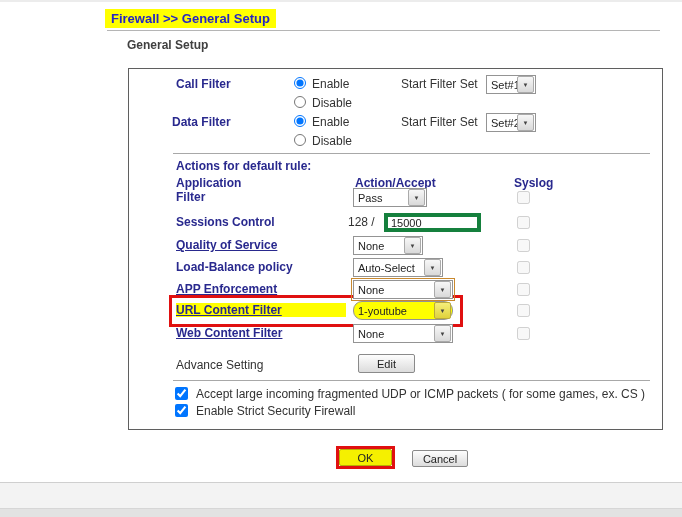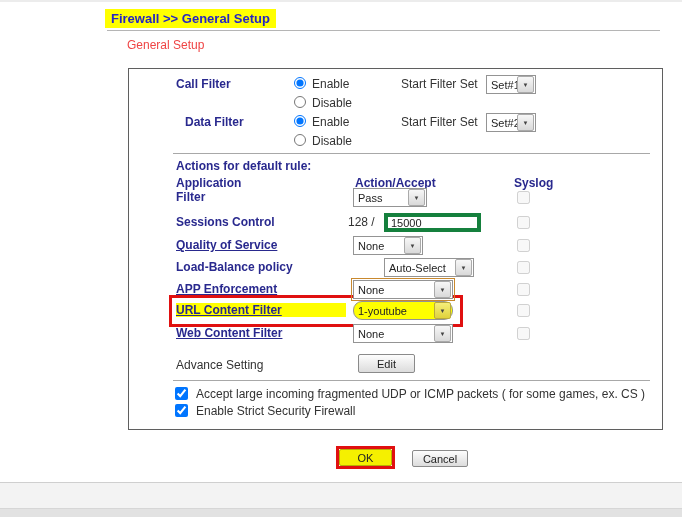--- a/index.html
+++ b/index.html
@@ -6,38 +6,38 @@
   body{width:682px;height:517px;position:relative;overflow:hidden;
        font-family:"Liberation Sans",sans-serif;font-size:12px;color:#333;}
   .abs{position:absolute;}
 
   .top-edge{left:0;top:0;width:682px;height:2px;background:#ececec;}
 
   .page-title{left:105px;top:9px;background:#ffff00;padding:2px 6px;
               font-size:13px;font-weight:bold;color:#2525c4;white-space:nowrap;}
   .title-rule{left:107px;top:30px;width:553px;height:0;border-top:1px solid #b5b5b5;}
 
-  .section-heading{left:127px;top:38px;font-weight:normal;color:#ef4444;}
+  .section-heading{left:127px;top:38px;font-weight:bold;color:#404040;}
 
   .panel{left:128px;top:68px;width:533px;height:360px;border:1px solid #5f5f5f;background:#fff;}
 
   .lbl{position:absolute;font-weight:bold;color:#29298e;white-space:nowrap;}
   .link{text-decoration:underline;cursor:pointer;}
   .plain{position:absolute;color:#333;white-space:nowrap;}
 
   .row{position:absolute;left:0;width:531px;height:22px;}
 
   
   .select{position:absolute;top:0;height:19px;border:1px solid #949494;background:#fff;
           display:flex;align-items:center;box-sizing:border-box;cursor:default;}
   .sel-text{flex:1;padding-left:4px;font-size:11px;color:#222;white-space:nowrap;overflow:hidden;}
   .sel-arrow{width:15px;height:15px;margin-right:1px;flex:0 0 15px;
              background:linear-gradient(#f7f7f7,#d9d9d9);border:1px solid #aaa;border-radius:2px;
              font-size:6px;color:#444;display:flex;align-items:center;justify-content:center;}
-  .w50{width:50px;} .w55{width:74px;} .w70{width:70px;} .w90{width:90px;margin-left:31px;} .w100{width:100px;}
+  .w50{width:50px;} .w55{width:74px;} .w70{width:70px;} .w90{width:90px;} .w100{width:100px;}
   .sel-yellow{background:#ffff00;border-radius:9px;}
   .sel-yellow .sel-arrow{background:linear-gradient(#f5ee7a,#e0d23c);border-color:#b9a93c;}
   .sel-orange{outline:1px solid #c9892e;outline-offset:1px;}
 
   .textbox{position:absolute;top:0;height:19px;border:4px solid #15803d;background:#fff;
            box-sizing:border-box;font-family:"Liberation Sans",sans-serif;font-size:11px;
            color:#222;padding:0 3px;}
 
   input[type=radio]{position:absolute;margin:0;width:12px;height:12px;}
   input[type=checkbox]{position:absolute;margin:0;width:13px;height:13px;}
@@ -72,21 +72,21 @@
   <input type="radio" name="callfilter" style="left: 165px; top: 8px;" checked="true">
   <span class="plain" style="left:183px;top:8px">Enable</span>
   <input type="radio" name="callfilter" style="left: 165px; top: 27px;">
   <span class="plain" style="left:183px;top:27px">Disable</span>
   <span class="plain" style="left:272px;top:8px">Start Filter Set</span>
   <span class="select w50" style="left:357px;top:6px">
     <span class="sel-text">Set#1</span>
     <span class="sel-arrow">▼</span>
   </span>
 
-  <span class="lbl" style="left:56px;top:46px">Data Filter</span>
+  <span class="lbl" style="left:43px;top:46px">Data Filter</span>
   <input type="radio" name="datafilter" style="left: 165px; top: 46px;" checked="true">
   <span class="plain" style="left:183px;top:46px">Enable</span>
   <input type="radio" name="datafilter" style="left: 165px; top: 65px;">
   <span class="plain" style="left:183px;top:65px">Disable</span>
   <span class="plain" style="left:272px;top:46px">Start Filter Set</span>
   <span class="select w50" style="left:357px;top:44px">
     <span class="sel-text">Set#2</span>
     <span class="sel-arrow">▼</span>
   </span>
 

